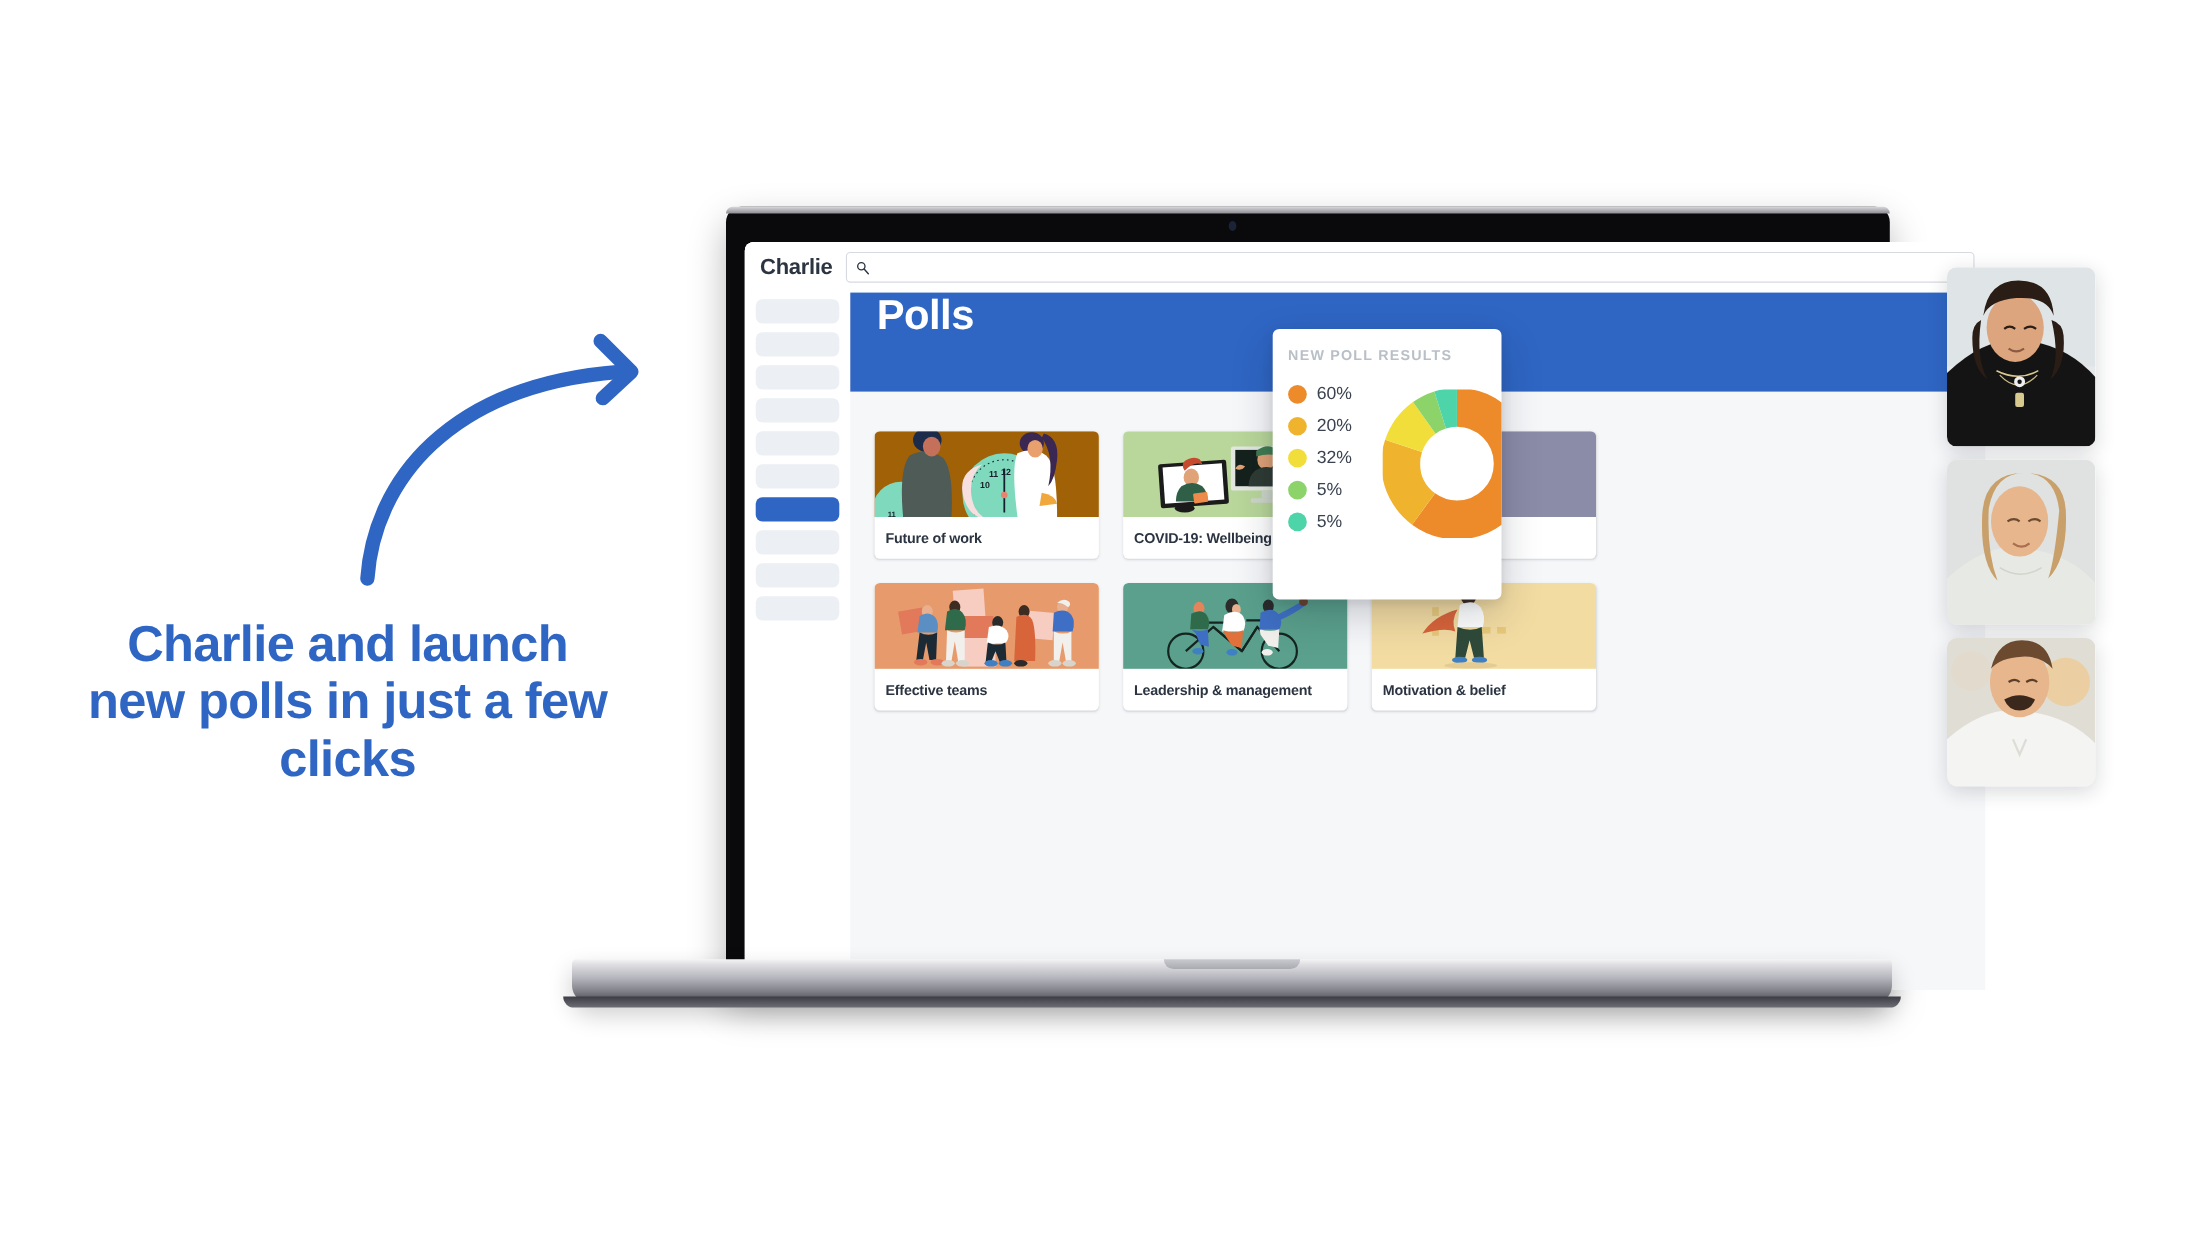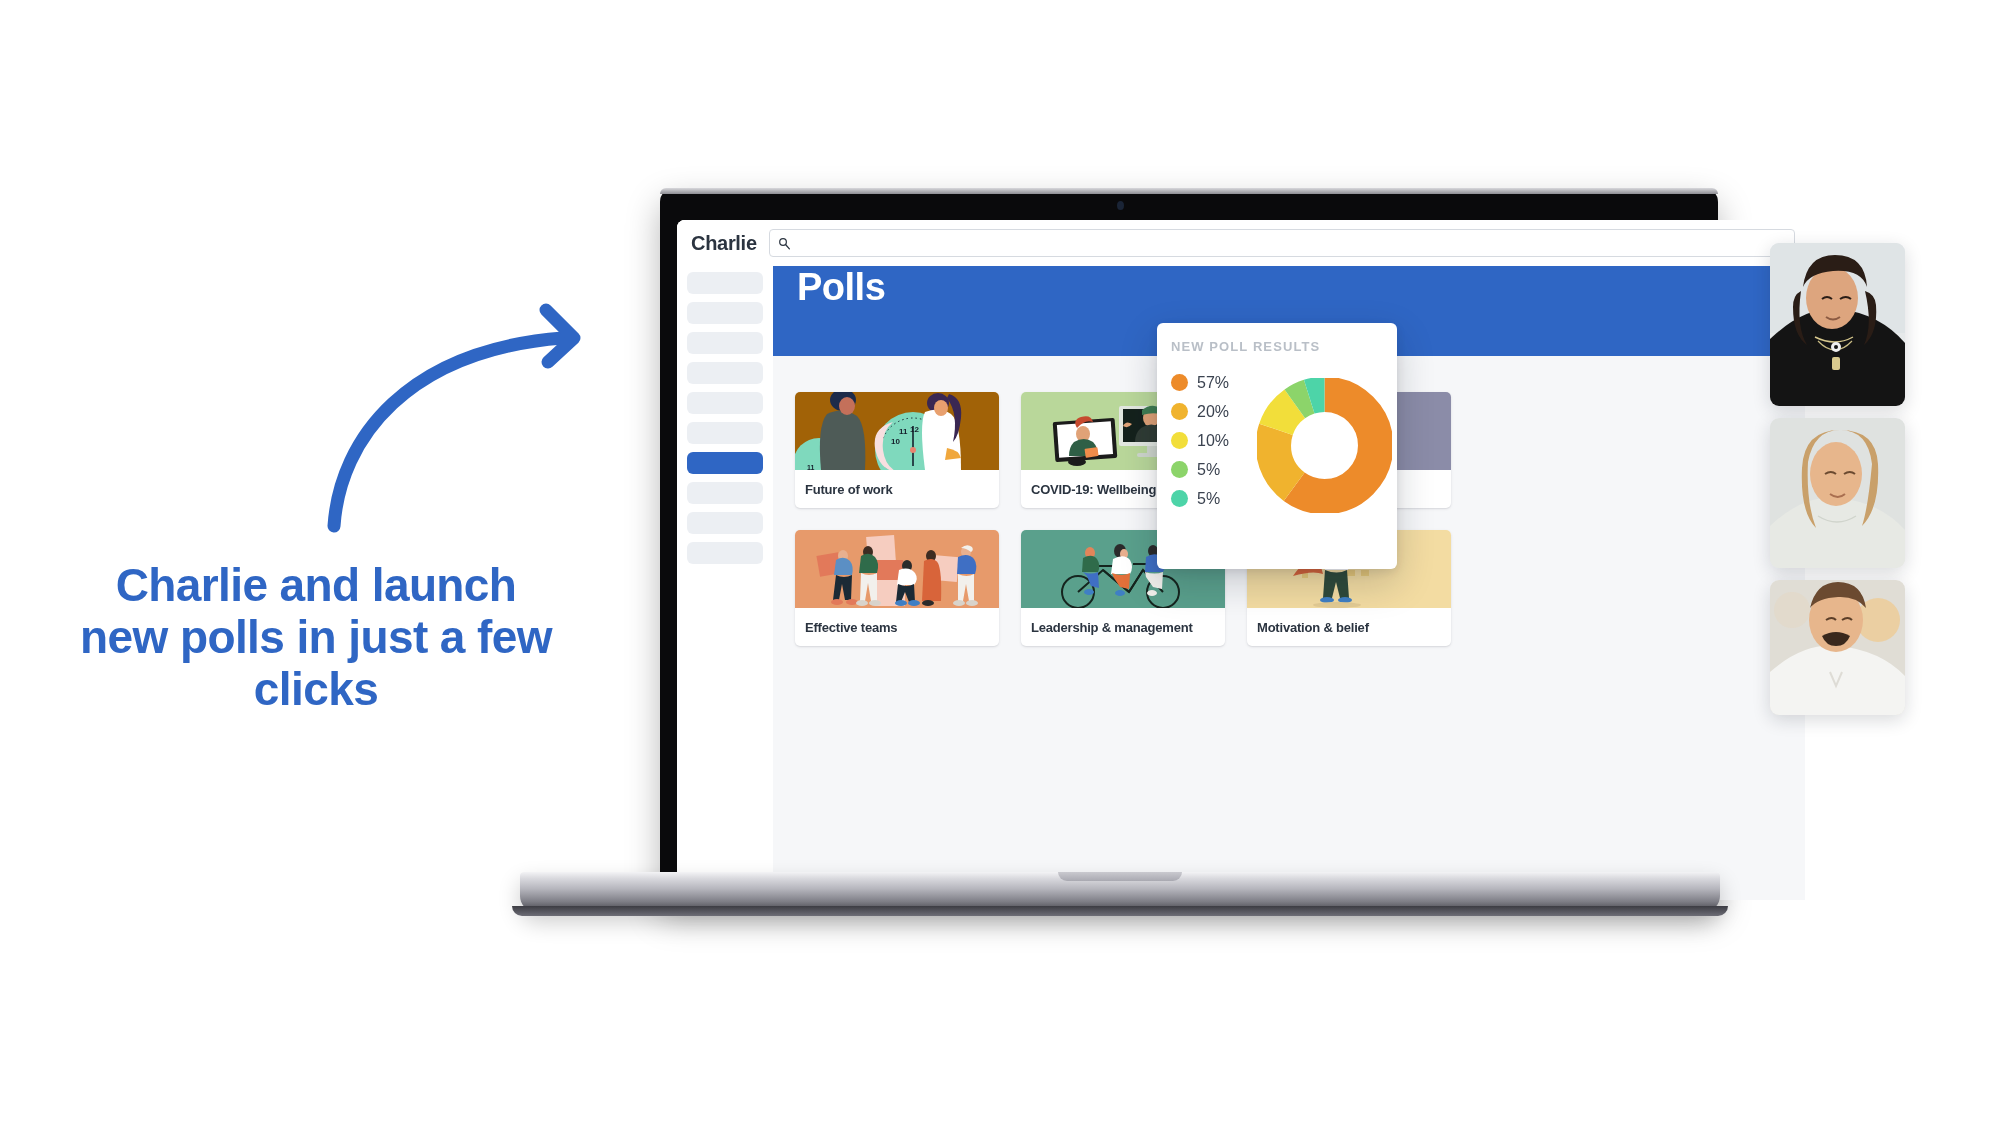--- a/index.html
+++ b/index.html
@@ -103,27 +103,26 @@
   }
   .card-art { height:78px; position:relative; overflow:hidden; }
   .card-label {
     height:38px; display:flex; align-items:center; padding:0 10px;
     font-size:13px; font-weight:700; color:#2b3440; letter-spacing:-.2px;
     white-space:nowrap;
   }
 
   
   #poll-panel {
-    position:absolute; left:1157px; top:299px; width:240px; height:246px;
+    position:absolute; left:1157px; top:299px; width:208px; height:246px;
     background:#fff; border-radius:6px;
     box-shadow:0 14px 38px rgba(16,24,40,.20), 0 3px 10px rgba(16,24,40,.10);
     padding:16px 0 0 14px;
     overflow:hidden;
     z-index:40;
-    margin-top:24px;
   }
   #poll-panel-title {
     font-size:13px; font-weight:600; letter-spacing:1.1px; color:#b9bfc7;
   }
   #legend { margin-top:14px; }
   .legend-row { display:flex; align-items:center; gap:9px; height:29px; }
   .legend-dot { width:17px; height:17px; border-radius:50%; flex:none; }
   .legend-val { font-size:16px; color:#3b4350; }
   #donut {
     position:absolute; left:100px; top:55px; width:135px; height:135px;
@@ -341,29 +340,29 @@
 
   <div id="base"></div>
   <div id="base-foot"></div>
 </div>
 
 <div id="poll-panel">
   <div id="poll-panel-title">NEW POLL RESULTS</div>
   <div id="legend">
     <div class="legend-row">
       <span class="legend-dot" style="background:#ED8B2A"></span>
-      <span class="legend-val">57%</span>
+      <span class="legend-val">60%</span>
     </div>
     <div class="legend-row">
       <span class="legend-dot" style="background:#F0B32E"></span>
       <span class="legend-val">20%</span>
     </div>
     <div class="legend-row">
       <span class="legend-dot" style="background:#F2DE3A"></span>
-      <span class="legend-val">10%</span>
+      <span class="legend-val">32%</span>
     </div>
     <div class="legend-row">
       <span class="legend-dot" style="background:#8CD46A"></span>
       <span class="legend-val">5%</span>
     </div>
     <div class="legend-row">
       <span class="legend-dot" style="background:#4DD4A8"></span>
       <span class="legend-val">5%</span>
     </div>
   </div>

